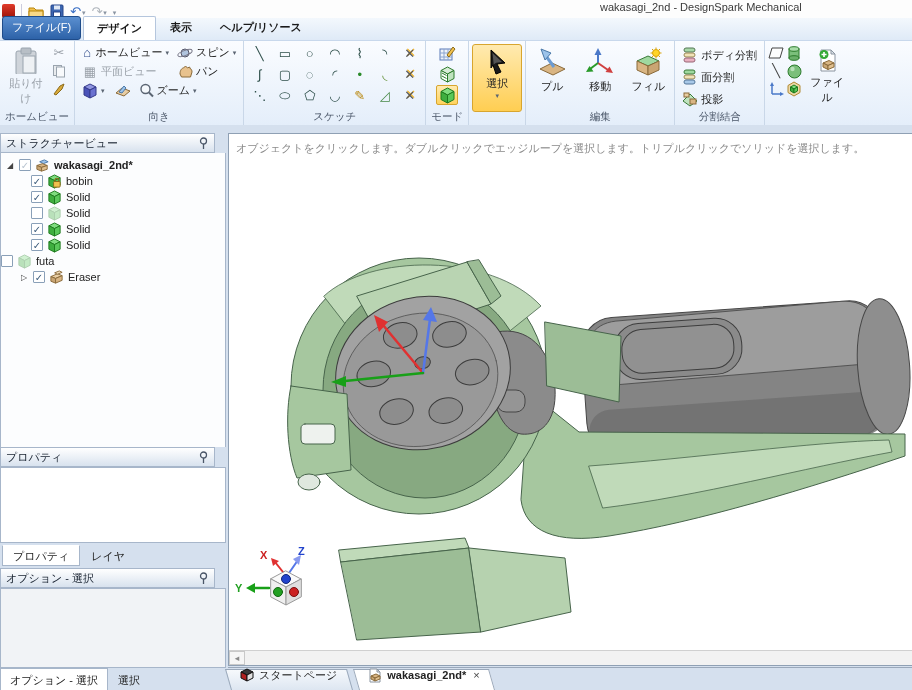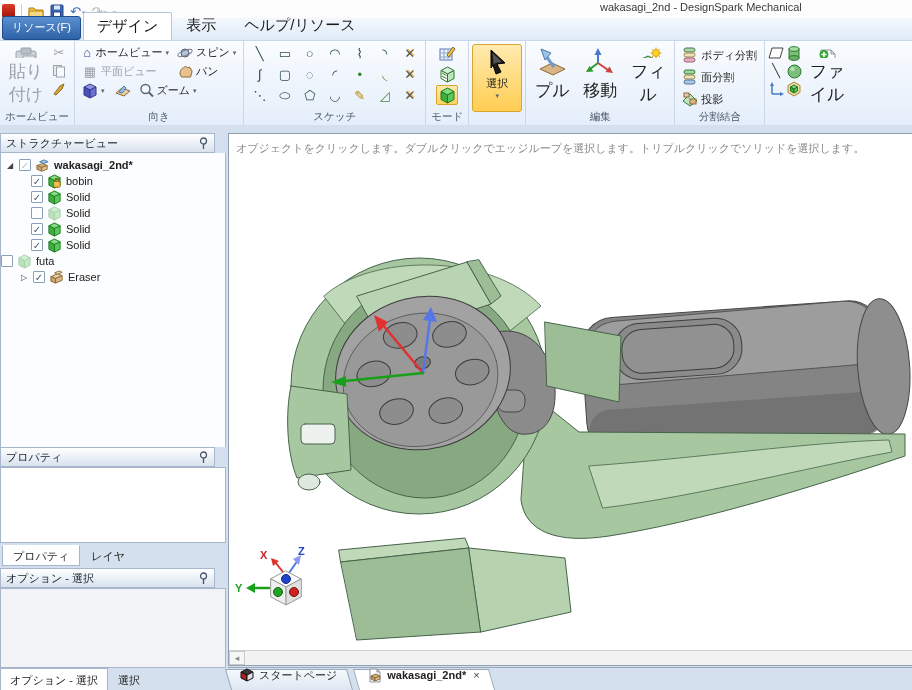--- a/index.html
+++ b/index.html
@@ -20,29 +20,29 @@
   .qsep{width:1px;height:14px;background:#ccd;}
   .qbtn{display:flex;align-items:flex-end;gap:1px;height:16px;cursor:default;}
   .glyph-undo{color:#3a6fc4;font-size:13px;line-height:13px;}
   .glyph-redo{color:#b0b6bd;font-size:13px;line-height:13px;}
   .mini-dd{font-size:7px;color:#8a94a2;line-height:10px;}
   .title-text{position:absolute;left:600px;top:1px;font-size:11px;color:#3a3a3a;white-space:nowrap;}
 
   
   .tabrow{position:absolute;left:0;top:18px;width:912px;height:23px;background:linear-gradient(#f3f8fd,#dfeaf7);border-bottom:1px solid #c8d8ec;display:flex;align-items:flex-end;padding-left:2px;}
   .filebtn{background:linear-gradient(#5a8fd0,#2d62a8);color:#fff;border:1px solid #1f4c8a;border-radius:3px;padding:3px 9px 4px;margin:0 2px 0 0;font-size:11px;}
-  .mtab{padding:4px 13px 4px;font-size:15px;color:#1a1a1a;border:1px solid transparent;}
+  .mtab{padding:4px 13px 4px;font-size:11px;color:#1a1a1a;border:1px solid transparent;font-weight:bold;}
   .mtab.active{background:#fff;border:1px solid #b5c6dd;border-bottom:none;border-radius:2px 2px 0 0;}
 
   
   .ribbon{position:absolute;left:0;top:41px;width:912px;height:84px;background:linear-gradient(#fafcff,#e4eefa);display:flex;}
   .rgroup{display:flex;flex-direction:column;border-right:1px solid var(--ribbon-line);padding:2px 3px 0;}
   .rbody{flex:1;display:flex;align-items:flex-start;gap:2px;}
   .rlabel{height:15px;text-align:center;font-size:10.5px;color:#4a5668;white-space:nowrap;padding:0 2px;}
-  .bigbtn{width:46px;height:64px;display:flex;flex-direction:column;align-items:center;justify-content:flex-start;gap:2px;padding-top:3px;border:1px solid transparent;border-radius:3px;font-size:17px;text-align:center;}
+  .bigbtn{width:46px;height:64px;display:flex;flex-direction:column;align-items:center;justify-content:flex-start;gap:2px;padding-top:3px;border:1px solid transparent;border-radius:3px;font-size:11px;text-align:center;}
   .bigbtn.disabled{color:#9aa1a9;}
   .vcol{display:flex;flex-direction:column;gap:2px;padding-top:2px;}
   .sbtn{display:flex;align-items:center;gap:3px;height:19px;padding:0 3px;font-size:11px;white-space:nowrap;border:1px solid transparent;border-radius:2px;}
   .sbtn.disabled{color:#9aa1a9;}
   .sicon{display:inline-flex;align-items:center;justify-content:center;width:16px;height:16px;font-size:13px;line-height:16px;}
   .dd{font-size:7px;color:#5a6472;}
   .glyph-home{color:#2d4a8a;font-size:13px;}
   .glyph-grid{color:#9aa1a9;font-size:13px;}
   
   .skgrid{display:grid;grid-template-columns:repeat(7,25px);grid-auto-rows:21px;}
@@ -125,21 +125,21 @@
           <span class="mini-dd">▾</span>
         </span>
       <span class="qbtn">
           <span class="mini-dd">▾</span>
         </span>
     </div>
     <span class="title-text">wakasagi_2nd - DesignSpark Mechanical</span>
   </div>
 
   <div class="tabrow">
-    <button class="filebtn">リソース(F)</button>
+    <button class="filebtn">ファイル(F)</button>
     <span class="mtab active">デザイン</span>
     <span class="mtab">表示</span>
     <span class="mtab">ヘルプ/リソース</span>
   </div>
 
   <div class="ribbon">
 
     <div class="rgroup">
       <div class="rbody">
         <div class="bigbtn disabled">

